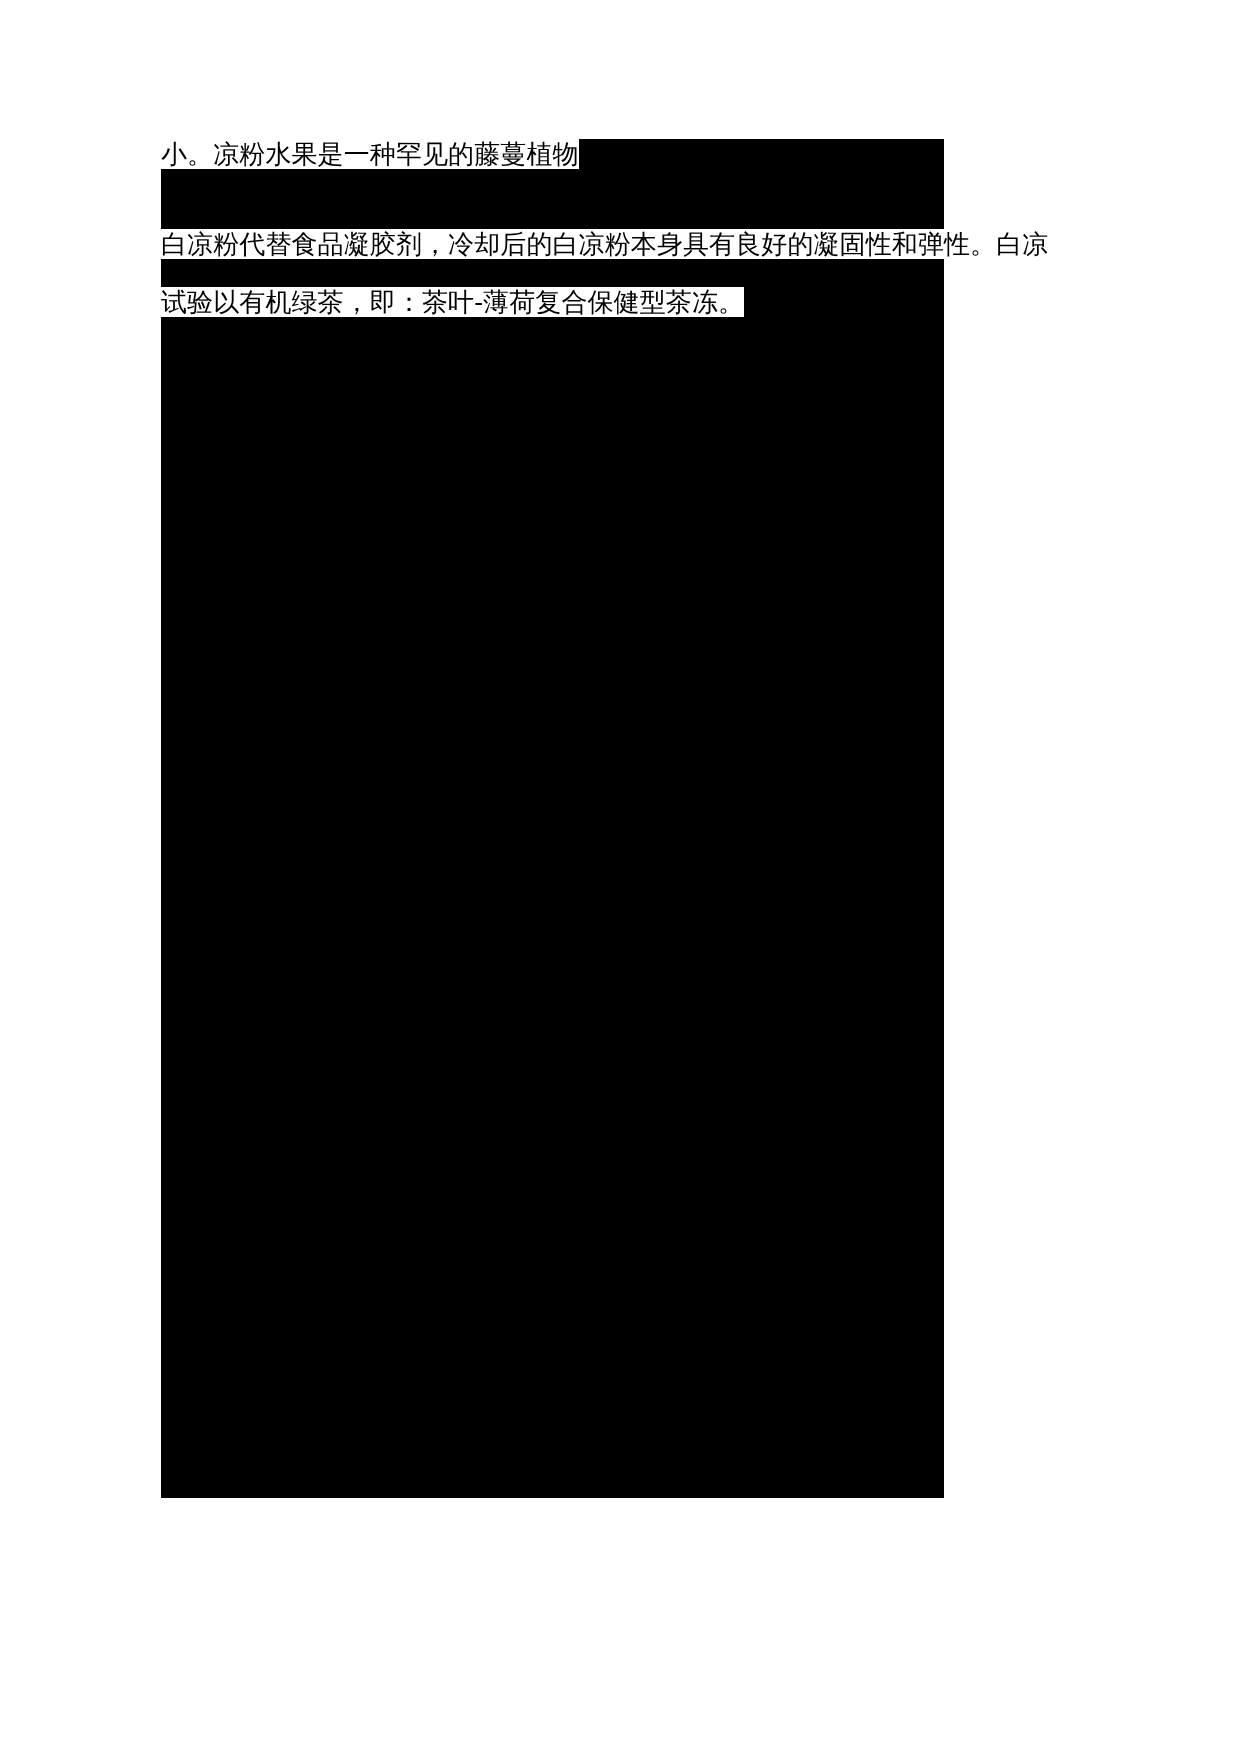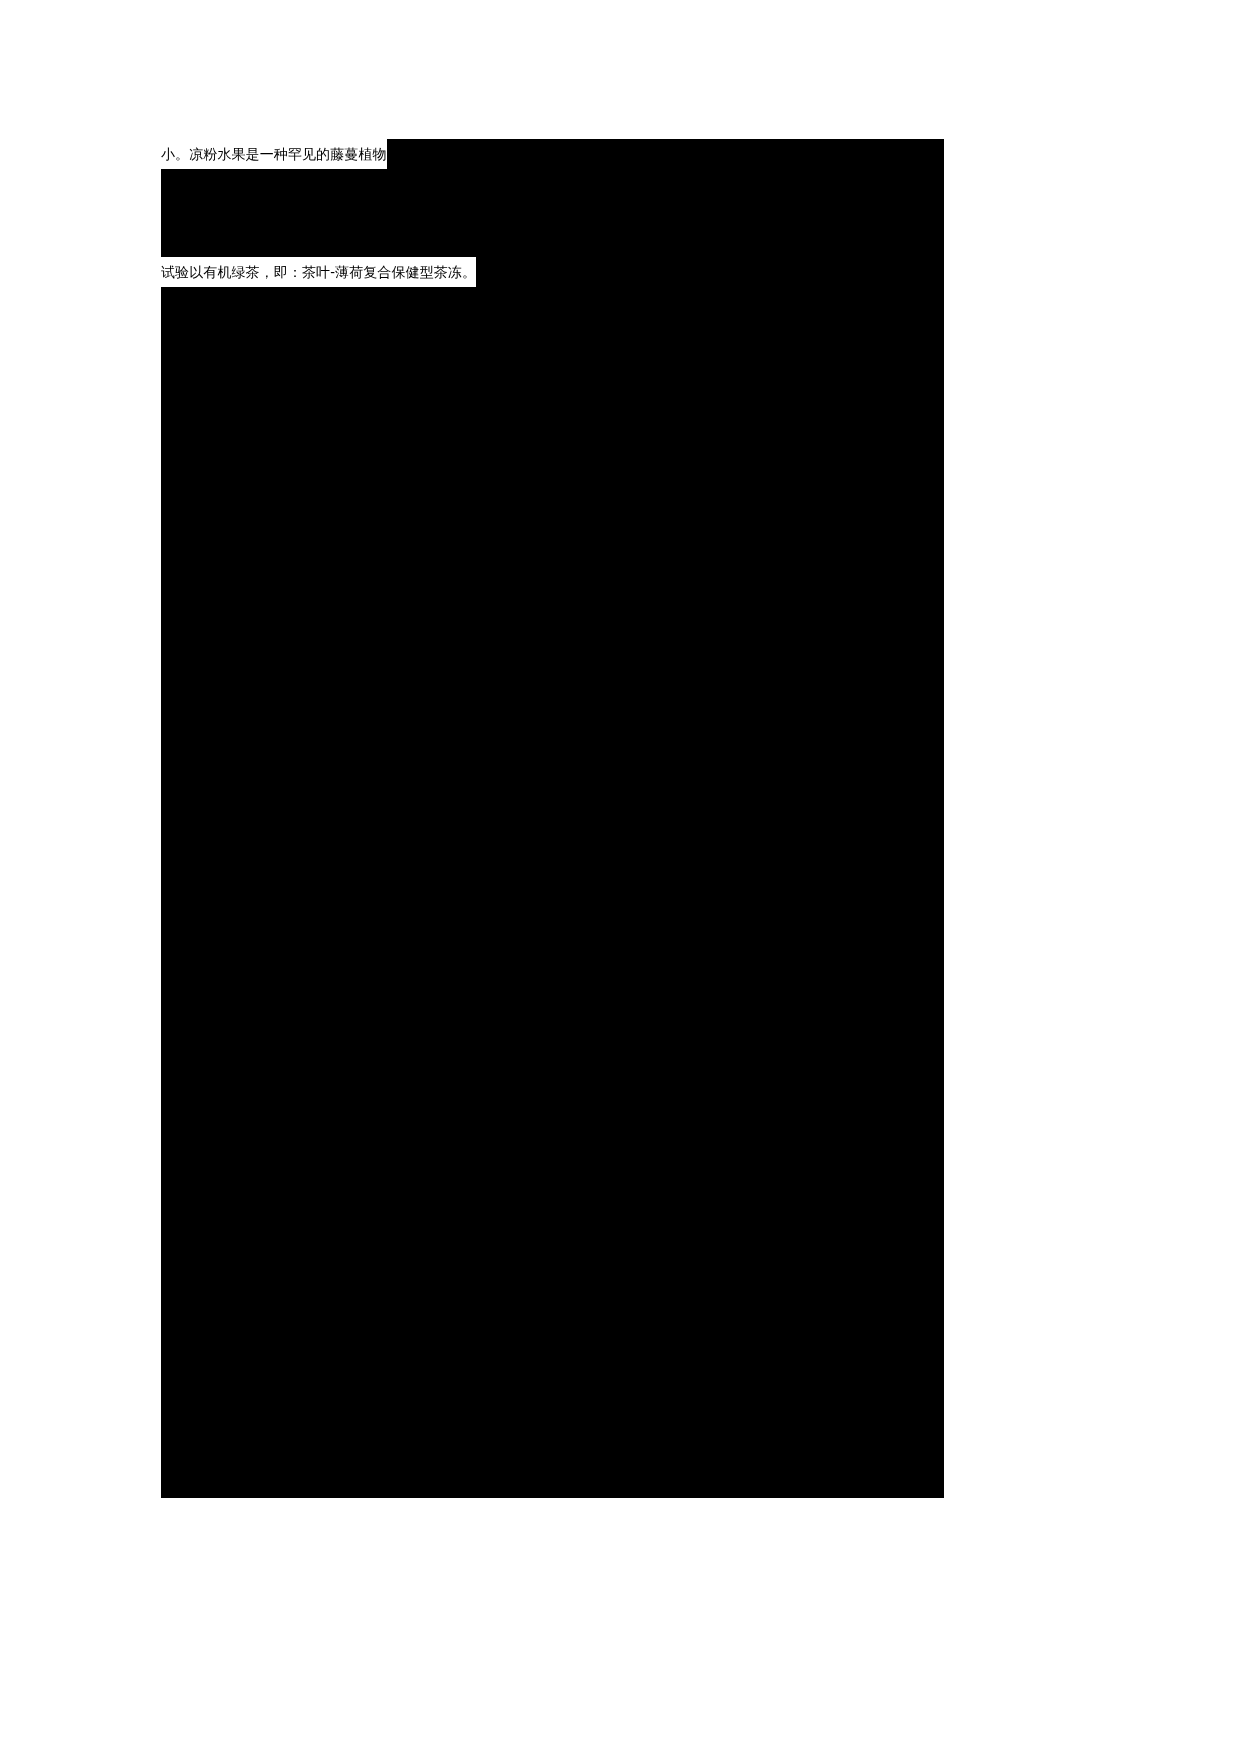--- a/index.html
+++ b/index.html
@@ -31,21 +31,21 @@
     background: #000000;
   }
   .text-layer {
     position: absolute;
     left: 161px;
     top: 139px;
     width: 783px;
   }
   .line {
     display: block;
-    font-size: 14px;
+    font-size: 26px;
     line-height: 30px;
     color: #000000;
     background: #ffffff;
     white-space: pre;
     width: max-content;
     max-width: 783px;
     letter-spacing: 0.1px;
   }
   .para-gap {
     height: 46px;
@@ -64,20 +64,21 @@
   <div class="text-layer">
 
     <div>
       <span class="line">小。凉粉水果是一种罕见的藤蔓植物</span>
     </div>
 
     <div class="para-gap"></div>
 
     <div>
       <div class="line-spacer"></div>
+      <span class="line">白凉粉代替食品凝胶剂，冷却后的白凉粉本身具有良好的凝固性和弹性。白凉</span>
       <div class="line-spacer"></div>
       <div class="line-spacer"></div>
       <span class="line">试验以有机绿茶，即：茶叶-薄荷复合保健型茶冻。</span>
     </div>
 
   </div>
 
 </div>
 
 </body></html>

